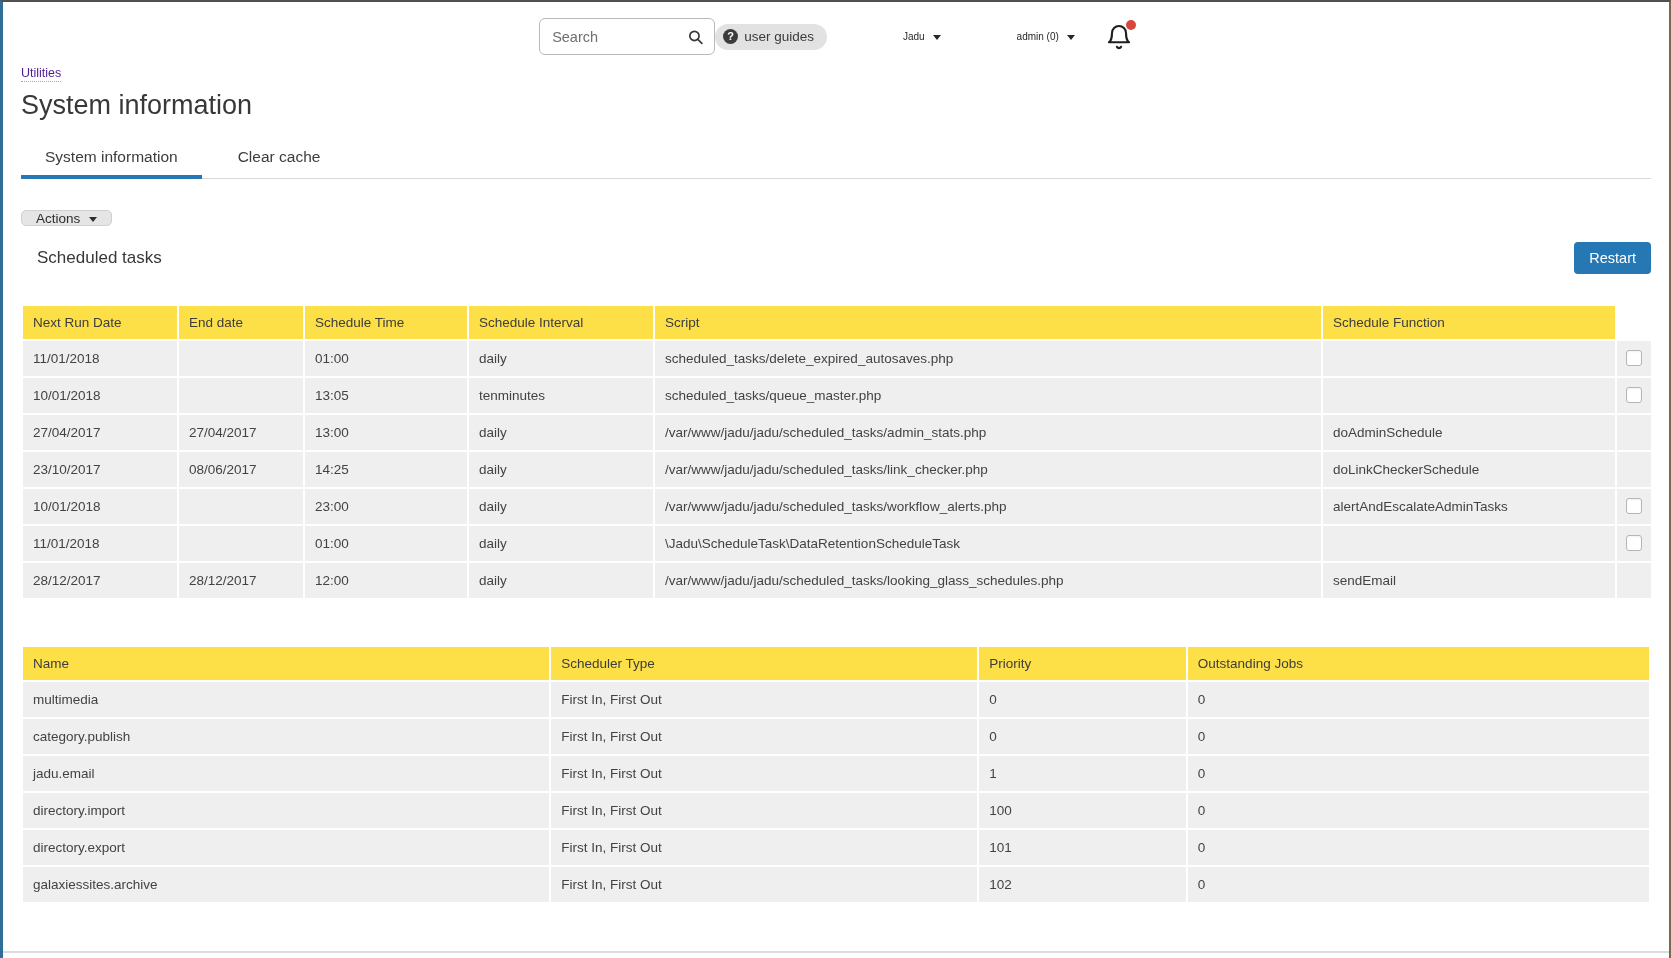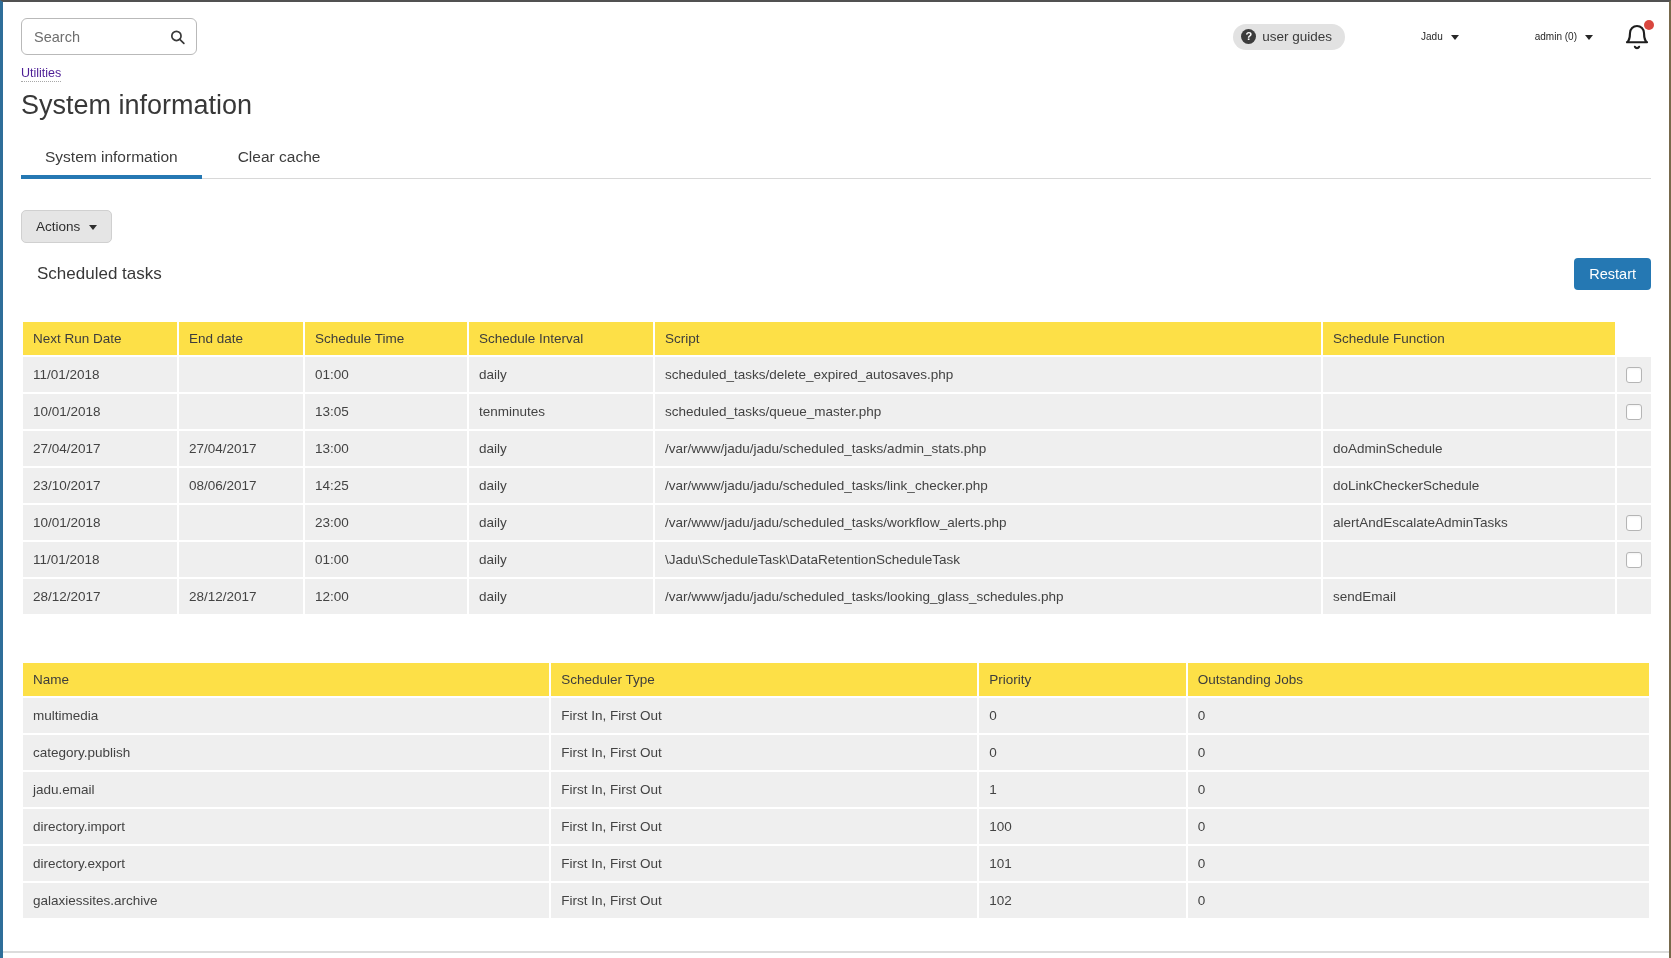--- a/index.html
+++ b/index.html
@@ -17,21 +17,21 @@
     border-right:2px solid #77694b;
     overflow:hidden;
     color:#3c3c3c;
   }
   .page::after{
     content:'';position:absolute;left:0;right:0;bottom:5px;height:2px;background:#dcdcdc;
   }
   .content{padding:0 18px;}
 
   
-  .topbar{display:flex;justify-content:space-between;align-items:center;margin-top:16px;height:37px;}
+  .topbar{display:flex;justify-content:center;align-items:center;margin-top:16px;height:37px;}
   .search-box{position:relative;width:176px;height:37px;}
   .search-box input{
     width:100%;height:100%;border:1px solid #b9b9b9;border-radius:6px;
     padding:0 38px 0 12px;font:14.5px "Liberation Sans",sans-serif;color:#3c3c3c;outline:none;
   }
   .search-box input::placeholder{color:#6e6e6e;opacity:1;}
   .search-icon{position:absolute;right:11px;top:50%;transform:translateY(-50%);display:flex;cursor:pointer;}
 
   .topbar-right{display:flex;align-items:center;gap:28px;}
   .pill{
@@ -56,21 +56,21 @@
   .page-title{margin:12px 0 0;font-size:27px;line-height:27px;font-weight:400;color:#383838;}
 
   .tabs{display:flex;margin-top:20px;border-bottom:1px solid #d8d8d8;}
   .tab{position:relative;padding:9px 24px 12px;font-size:15.5px;color:#3c3c3c;cursor:pointer;}
   .tab + .tab{margin-left:12px;}
   .tab.active::after{content:'';position:absolute;left:0;right:0;bottom:-1px;height:4px;background:var(--accent);}
 
   
   .actions-btn{
     margin-top:31px;display:inline-flex;align-items:center;gap:9px;
-    background:#e5e5e5;border:1px solid #d0d0d0;border-radius:5px;height:33px;padding:0 14px;
+    background:#e5e5e5;border:1px solid #d0d0d0;border-radius:5px;height:16px;padding:0 14px;
     font:13.5px "Liberation Sans",sans-serif;color:#2e2e2e;cursor:pointer;
   }
   .actions-btn .caret{border-top-color:#2e2e2e;border-left-width:4px;border-right-width:4px;border-top-width:5px;}
 
   .section-head{display:flex;justify-content:space-between;align-items:center;margin-top:15px;height:32px;}
   .section-title{margin:16px;font-size:17px;font-weight:400;color:#383838;}
   .restart-btn{
     background:var(--accent);color:#fff;border:none;border-radius:4px;height:32px;padding:0 15px;
     font:14.5px "Liberation Sans",sans-serif;cursor:pointer;
   }

